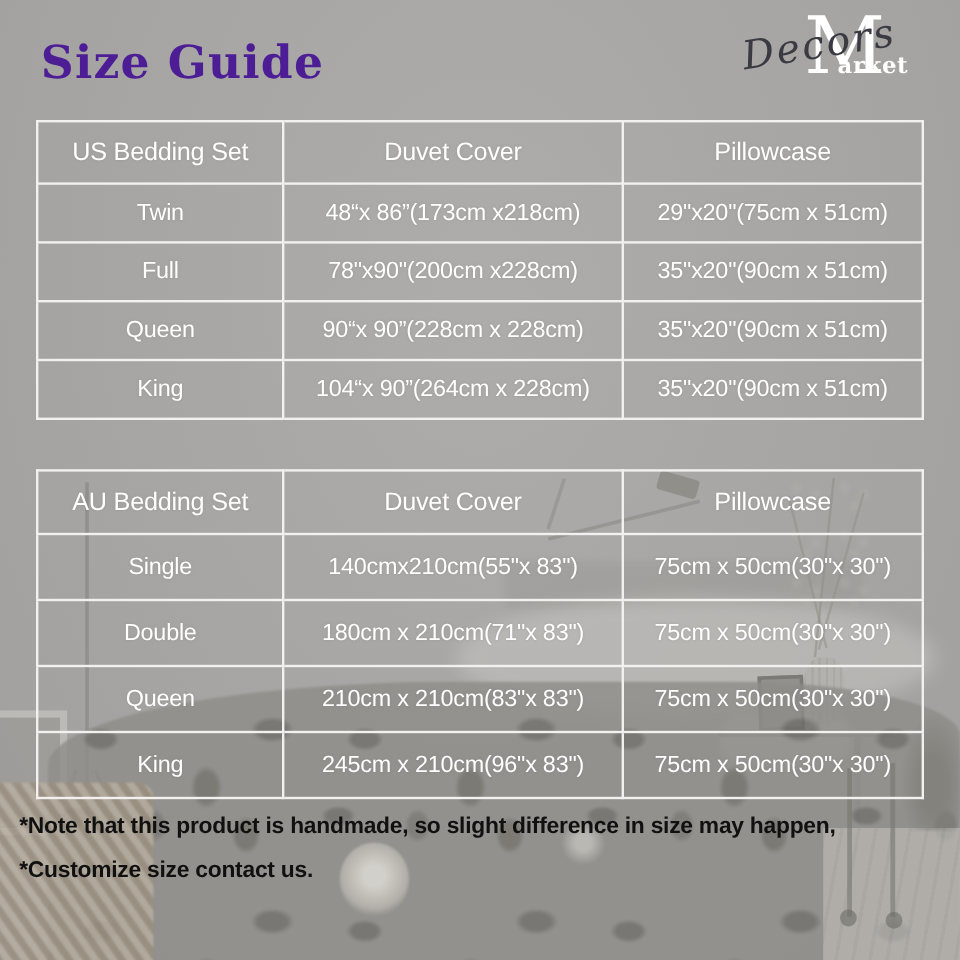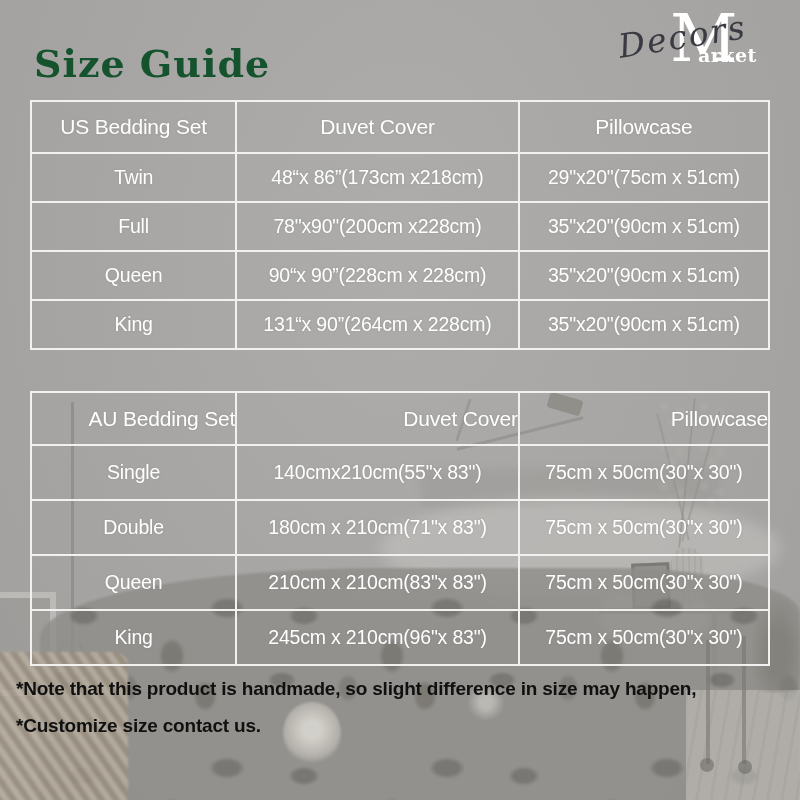--- a/index.html
+++ b/index.html
@@ -55,23 +55,23 @@
   .floor-right{left:686px;top:690px;width:130px;height:120px;background:#c4c1bc;opacity:.6;
     background-image:repeating-linear-gradient(100deg, rgba(0,0,0,0.05) 0 3px, transparent 3px 14px);}
   .rack-pole1{left:706px;top:640px;width:4px;height:124px;background:#78766f;opacity:.6;}
   .rack-pole2{left:742px;top:636px;width:4px;height:128px;background:#78766f;opacity:.6;}
   .rack-wheel1{left:700px;top:758px;width:14px;height:14px;border-radius:50%;background:#6e6c66;opacity:.6;}
   .rack-wheel2{left:738px;top:760px;width:14px;height:14px;border-radius:50%;background:#6e6c66;opacity:.6;}
   .plant-right-edge{left:752px;top:596px;width:52px;height:96px;opacity:.7;border-radius:50% 50% 20% 20%;filter:blur(1px);
     background:radial-gradient(ellipse at 50% 60%, #7f7d76 30%, transparent 75%);}
   
   .title{
-    position:absolute;left:34px;top:16px;
+    position:absolute;left:34px;top:4px;
     font-family:"DejaVu Serif","Liberation Serif",serif;
-    font-weight:700;font-size:38px;letter-spacing:1px;color:#14532d;
+    font-weight:700;font-size:38px;letter-spacing:1px;color:#4c1d95;
   }
   
   .logo{position:absolute;right:22px;top:6px;width:160px;height:84px;}
   .logo span{position:absolute;display:block;}
   .logo-m{
     left:52px;top:0px;font-family:"DejaVu Serif","Liberation Serif",serif;
     font-size:66px;line-height:1;color:#ffffff;font-weight:400;
   }
   .logo-rest{
     left:80px;top:40px;font-family:"DejaVu Serif","Liberation Serif",serif;
@@ -91,21 +91,21 @@
     border:2px solid #f2f1ef;color:#ffffff;text-align:center;
     font-weight:400;letter-spacing:-0.2px;padding:0;
     text-shadow:0 0 2px rgba(120,120,120,0.35);
   }
   .size-table th{font-size:21px;}
   .size-table td{font-size:19.5px;}
   .t1{top:100px;}
   .t1 th{height:50px;}
   .t1 td{height:47px;margin-top:23px;}
   .t2{top:391px;}
-  .t2 th{height:51px;text-align:right;}
+  .t2 th{height:51px;}
   .t2 td{height:53px;}
   .c1{width:27.8%;} .c2{width:38.3%;} .c3{width:33.9%;}
   
   .notes{position:absolute;left:16px;top:678px;width:748px;color:#101010;}
   .notes p{margin:0;font-size:19px;font-weight:700;line-height:1.14;letter-spacing:-0.2px;}
   .notes p + p{margin-top:15px;}
   .note-line{display:block;}
 </style>
 </head>
 <body>
@@ -176,21 +176,21 @@
           <td>78"x90"(200cm x228cm)</td>
           <td>35"x20"(90cm x 51cm)</td>
         </tr>
         <tr>
           <td>Queen</td>
           <td>90“x 90”(228cm x 228cm)</td>
           <td>35"x20"(90cm x 51cm)</td>
         </tr>
         <tr>
           <td>King</td>
-          <td>131“x 90”(264cm x 228cm)</td>
+          <td>104“x 90”(264cm x 228cm)</td>
           <td>35"x20"(90cm x 51cm)</td>
         </tr>
       </tbody>
     </table>
 
   <table class="size-table t2">
     <colgroup>
         <col class="c1">
         <col class="c2">
         <col class="c3">

